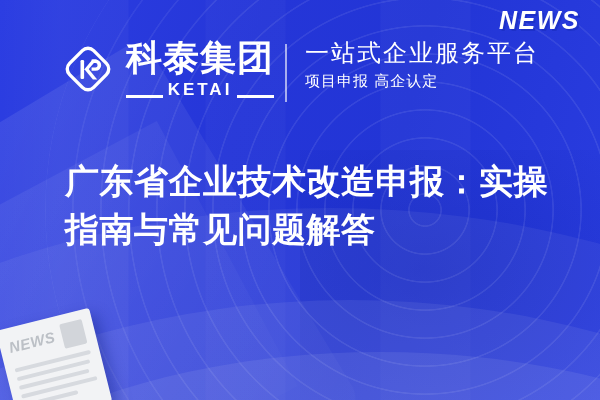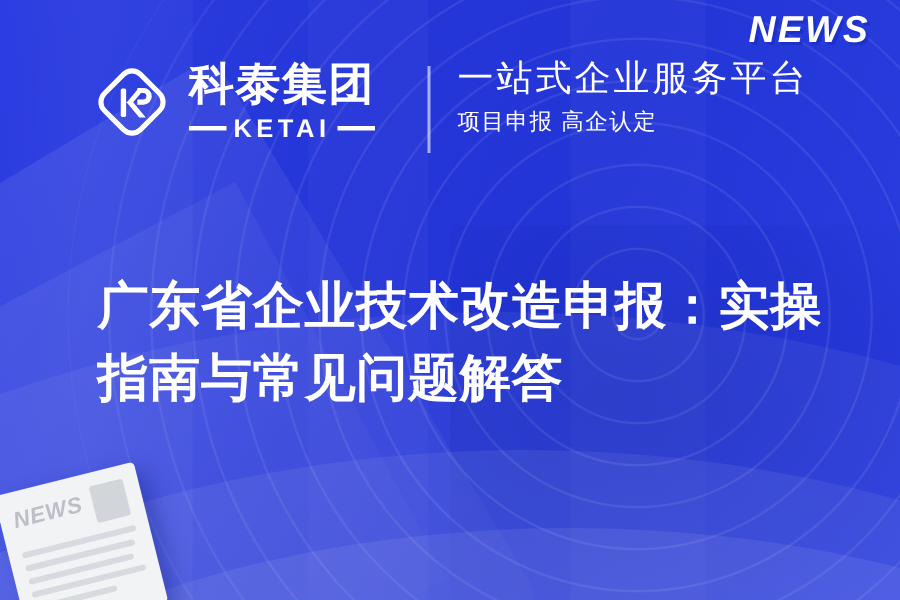--- a/index.html
+++ b/index.html
@@ -148,29 +148,29 @@
     height: 56px;
     flex: 0 0 56px;
   }
   .logo-text {
     display: flex;
     flex-direction: column;
     align-items: center;
     line-height: 1;
   }
   .logo-cn {
-    font-size: 30px;
+    font-size: 36px;
     font-weight: 700;
     color: #ffffff;
     letter-spacing: 1px;
     white-space: nowrap;
   }
   .logo-en-row {
     display: flex;
-    align-items: center;
+    align-items: flex-end;
     gap: 5px;
     margin-top: 5px;
     width: 100%;
   }
   .logo-rule {
     flex: 1 1 auto;
     height: 3px;
     background: #ffffff;
   }
   .logo-en {
@@ -228,21 +228,20 @@
   .headline {
     position: absolute;
     left: 65px;
     top: 157px;
     width: 490px;
     font-size: 34px;
     font-weight: 700;
     color: #ffffff;
     line-height: 1.42;
     letter-spacing: 0.5px;
-    margin-top: 23px;
   }
 
   
   .newspaper {
     position: absolute;
     left: 6px;
     top: 318px;
     width: 96px;
     height: 96px;
     transform: rotate(-14deg);

